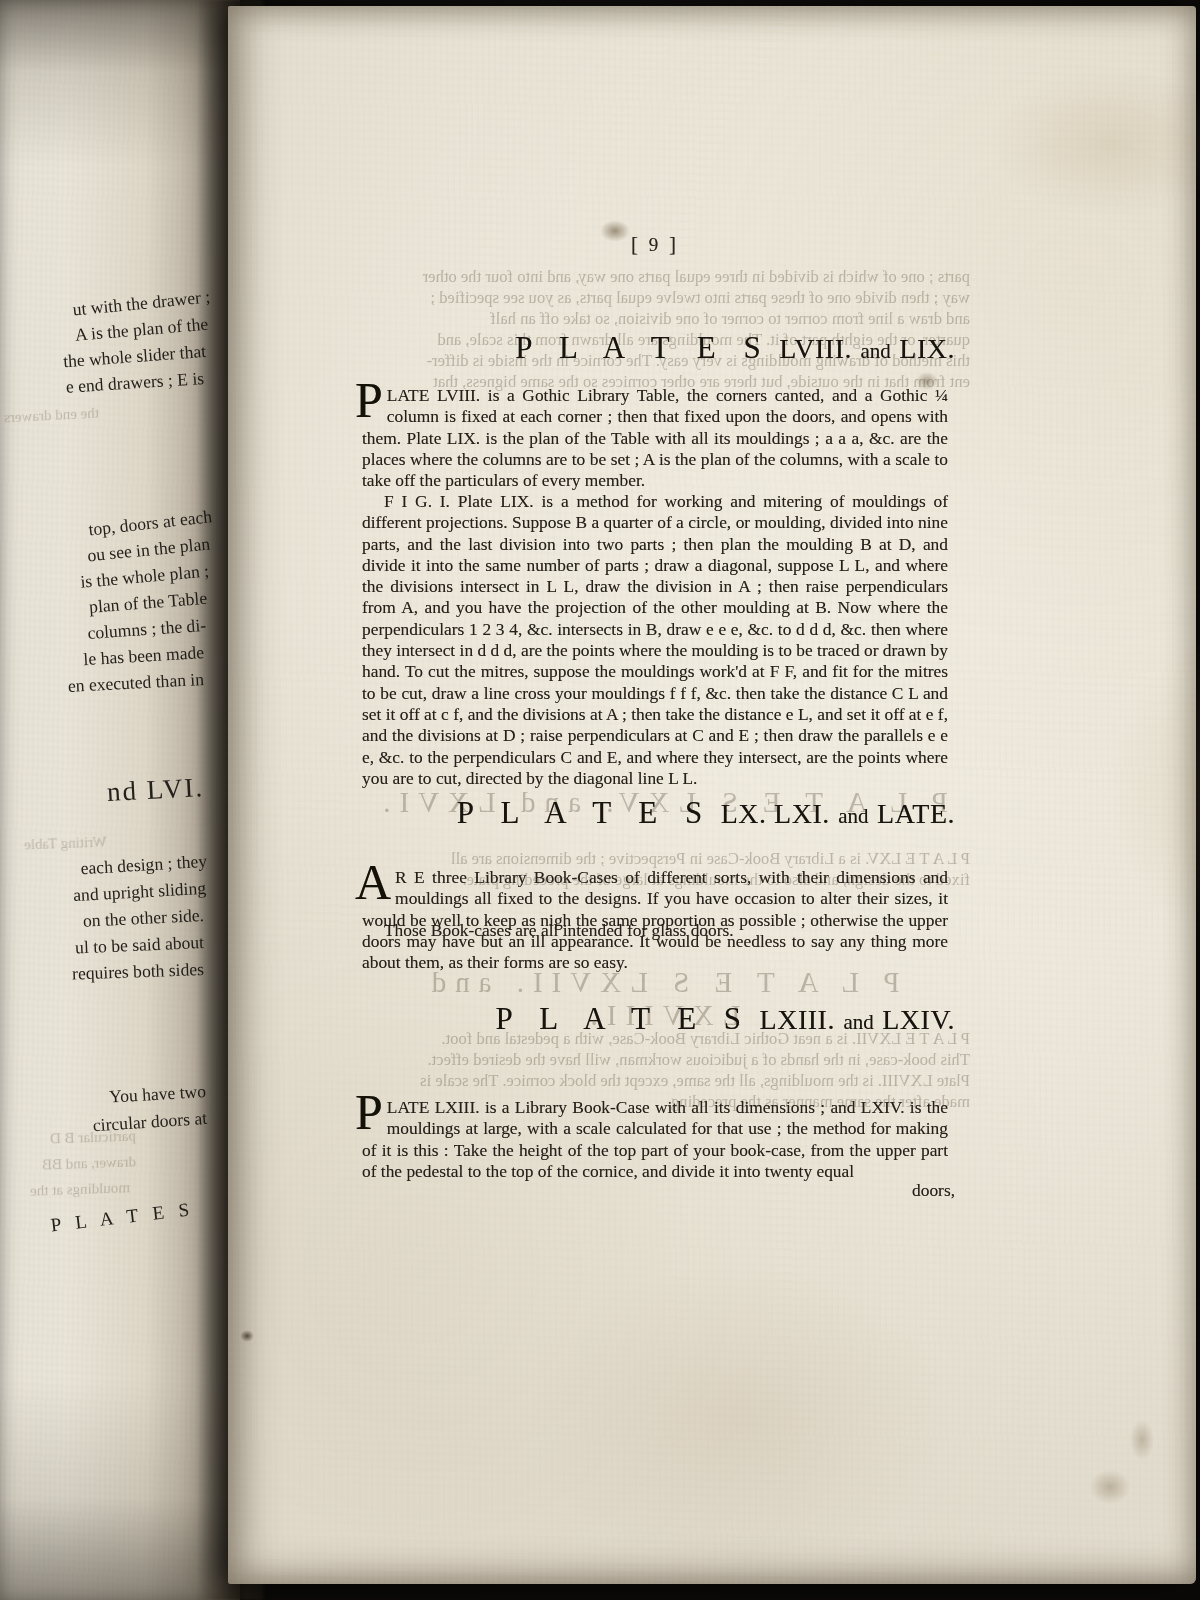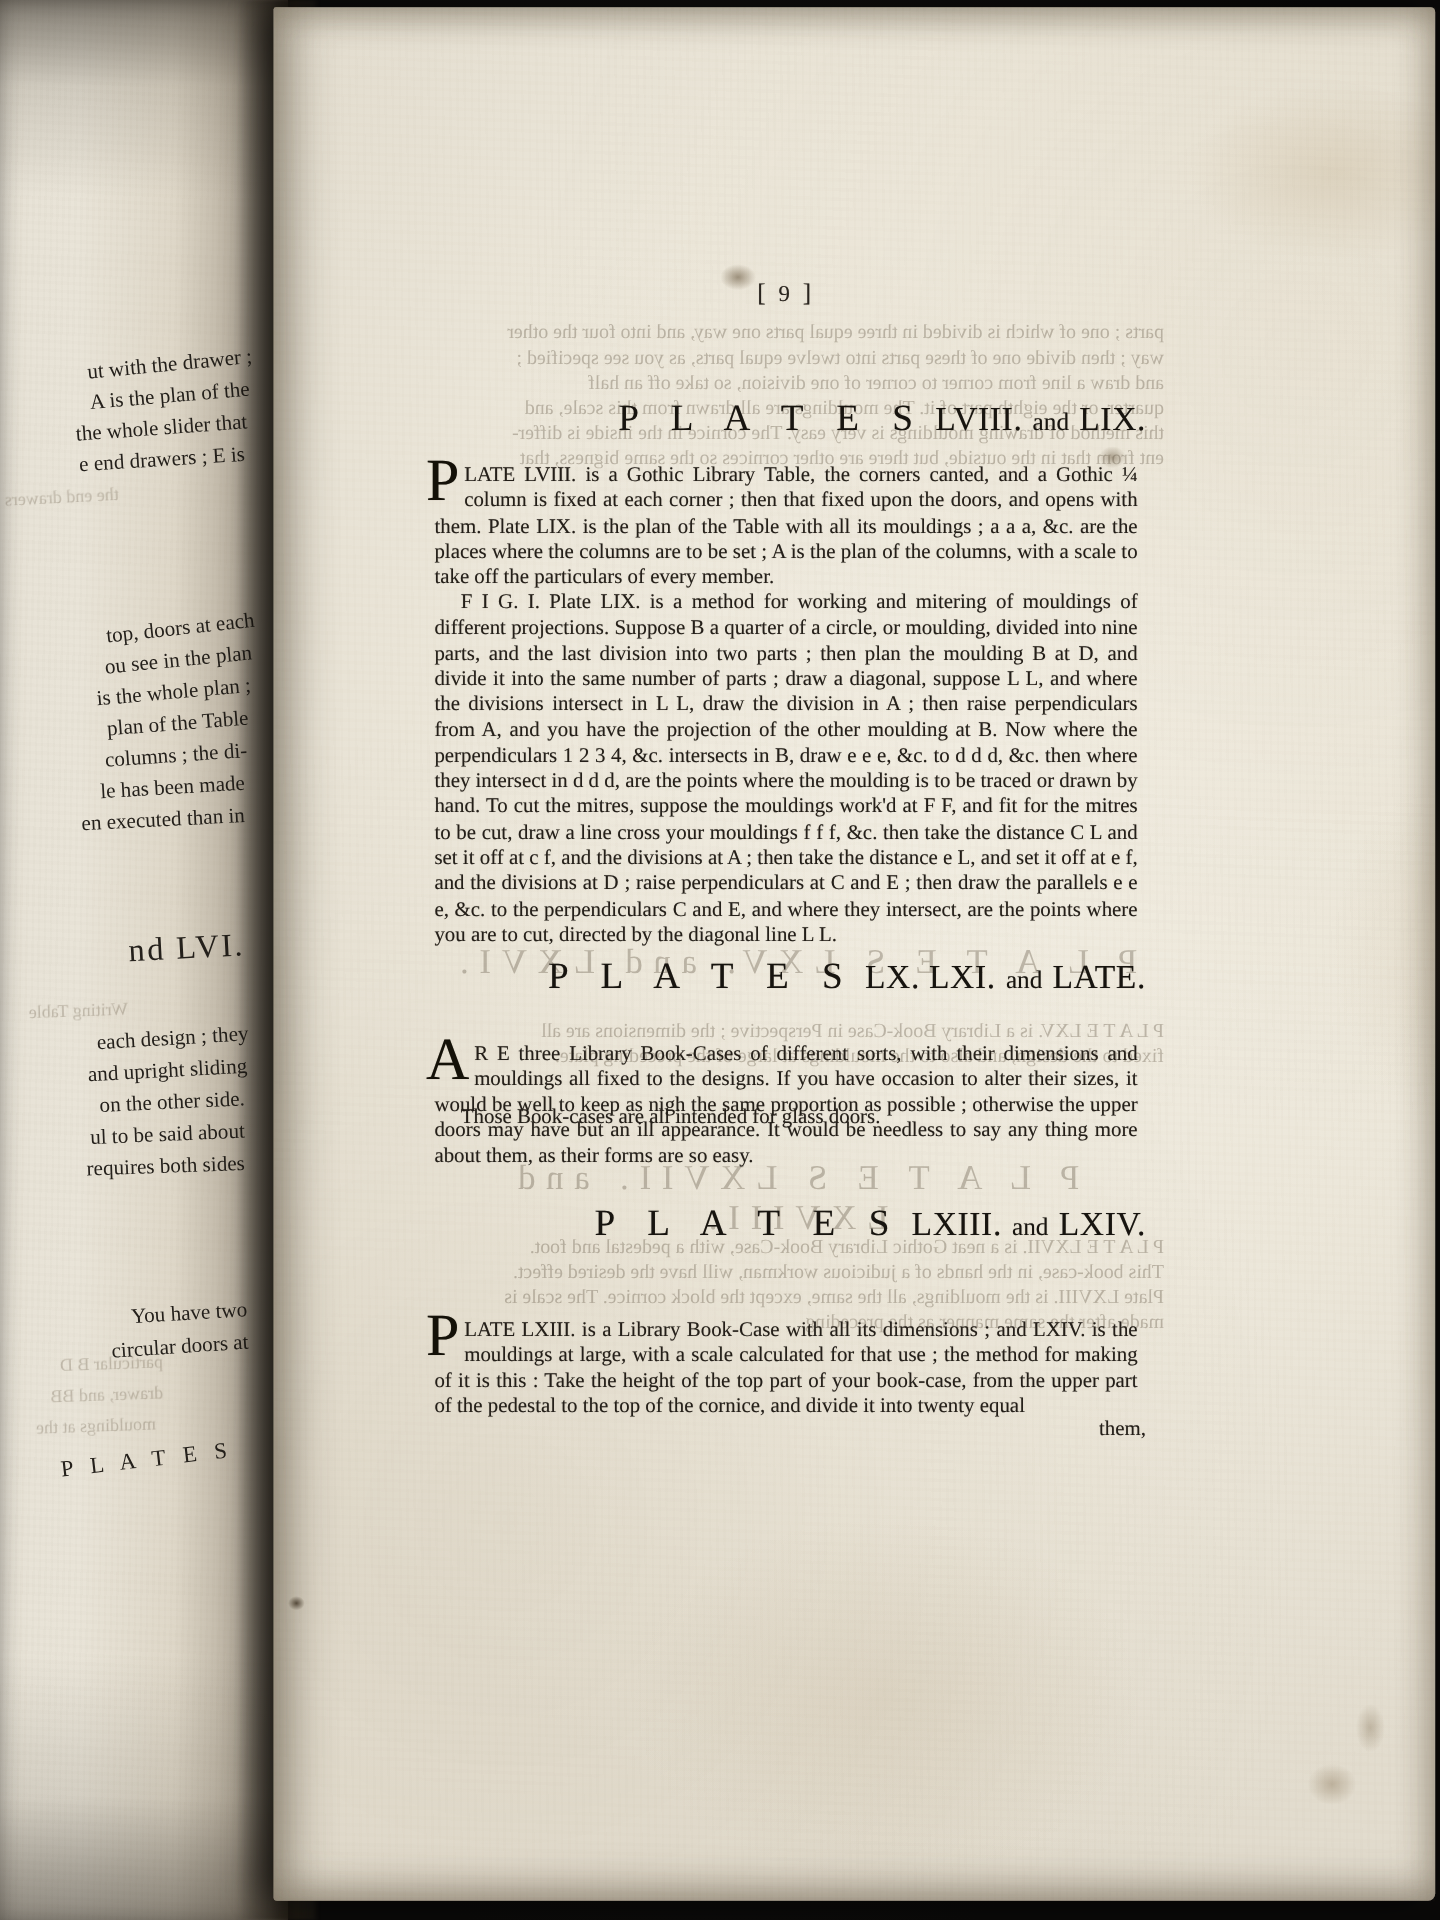--- a/index.html
+++ b/index.html
@@ -261,17 +261,17 @@
       <span class="nums">LXIII.</span>
       <span class="and">and</span>
       <span class="nums">LXIV.</span>
     </h2>
 
     <div style="position:absolute;top:1090px;width:600px;">
       <span class="dropcap">P</span>
       <p class="body">LATE LXIII. is a Library Book-Case with all its dimensions ; and LXIV. is the mouldings at large, with a scale calculated for that use ; the method for making of it is this : Take the height of the top part of your book-case, from the upper part of the pedestal to the top of the cornice, and divide it into twenty equal</p>
     </div>
 
-    <div class="catch" style="top:1180px;">them,</div>
+    <div class="catch" style="top:1180px;">doors,</div>
 
   </div>
 
 </div>
 
 </body></html>

